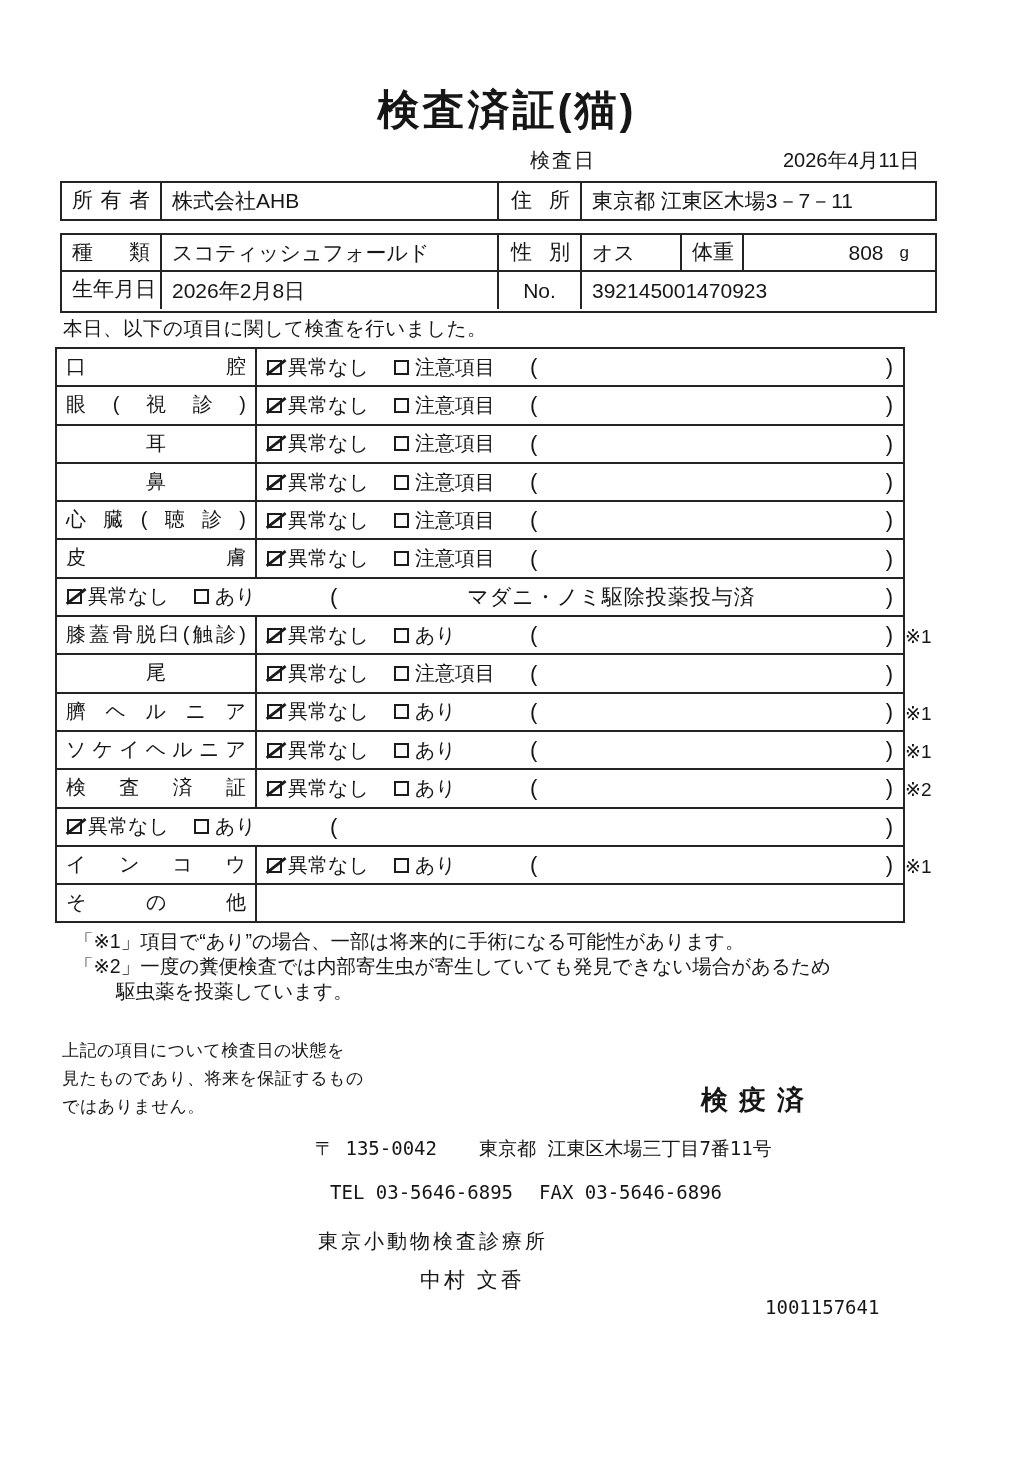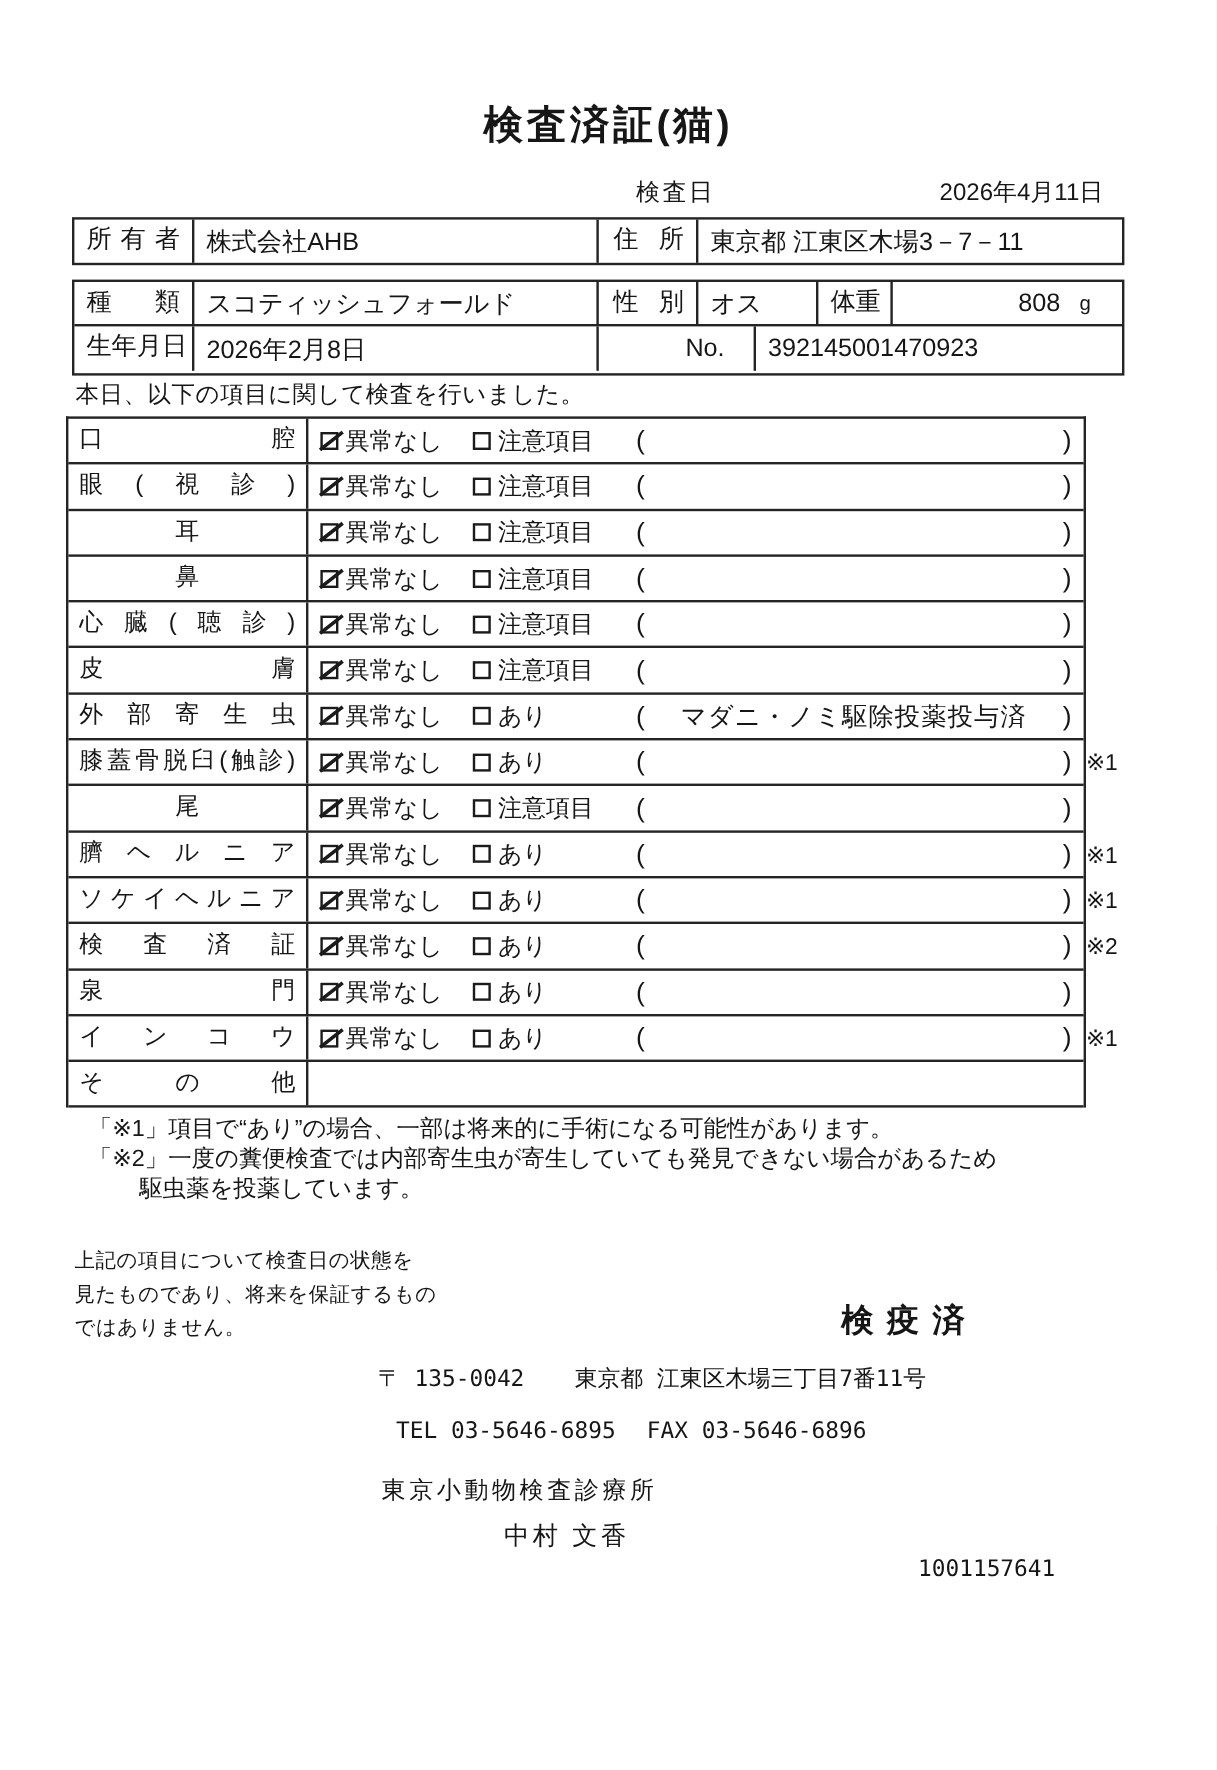--- a/index.html
+++ b/index.html
@@ -1,40 +1,40 @@
 <!DOCTYPE html>
 <html><head>
 <meta charset="utf-8">
 <style>
   html,body{margin:0;padding:0;background:#e8e8e8;}
   .page{position:relative;width:1014px;height:1475px;background:#ffffff;margin:0 auto;
         font-family:"Liberation Sans","DejaVu Sans",sans-serif;color:#161616;overflow:hidden;}
   *{box-sizing:border-box;}
 
   .title{position:absolute;top:82px;left:0;width:100%;text-align:center;
-         font-size:33px;font-weight:700;letter-spacing:3px;}
+         font-size:42px;font-weight:700;letter-spacing:3px;}
 
   .examdate-label{position:absolute;top:147px;left:530px;font-size:20px;letter-spacing:2px;}
   .examdate-value{position:absolute;top:147px;left:783px;font-size:20px;}
 
   .tbl{position:absolute;left:60px;width:877px;border:2px solid #242424;}
   .tblA{top:181px;height:40px;}
   .tblB{top:233px;height:80px;}
   .trow{display:flex;height:37px;}
   .trow.b{border-bottom:2px solid #242424;}
   .tblA .trow{height:36px;}
   .cell{border-right:2px solid #242424;display:flex;align-items:center;font-size:21px;
         padding:0 10px;overflow:hidden;white-space:nowrap;text-align:right;}
   .cell.last{border-right:none;}
   .cell.lab{display:block;line-height:34px;text-align:justify;text-align-last:justify;}
   .w100{width:100px;} .w337{width:337px;} .w83{width:83px;padding-left:12px;} .w62{width:62px;}
   .grow{flex:1;}
   .weight-cell{justify-content:flex-end;padding-right:26px;}
   .weight-unit{font-size:17px;margin-left:16px;}
-  .no-label{justify-content:center;padding:0 6px;margin-left:48px;}
+  .no-label{justify-content:center;padding:0 6px;}
 
   .intro{position:absolute;top:315px;left:63px;font-size:19.5px;letter-spacing:.5px;}
 
   .examtable{position:absolute;top:347px;left:55px;width:850px;
              border:2px solid #242424;border-bottom:none;}
   .erow{display:flex;height:38.3px;border-bottom:2px solid #242424;position:relative;}
   .c-name{width:200px;border-right:2px solid #242424;font-size:20px;padding:0 9px;
           line-height:35px;text-align:justify;text-align-last:justify;overflow:hidden;}
   .c-name.center{text-align-last:center;}
   .c-mid{width:263px;display:flex;align-items:center;font-size:20px;}
@@ -192,21 +192,20 @@
           <span>注意項目</span>
         </div>
         <div class="c-paren">
           <span>(</span>
           <span class="paren-text"></span>
           <span>)</span>
         </div>
         <div class="row-note"></div>
       </div>
       <div class="erow">
-        <div class="c-name">外部寄生虫</div>
         <div class="c-mid">
           <span class="chk checked"></span>
           <span class="ok-label">異常なし</span>
           <span class="chk"></span>
           <span>あり</span>
         </div>
         <div class="c-paren">
           <span>(</span>
           <span class="paren-text">マダニ・ノミ駆除投薬投与済</span>
           <span>)</span>
@@ -282,21 +281,20 @@
           <span>あり</span>
         </div>
         <div class="c-paren">
           <span>(</span>
           <span class="paren-text"></span>
           <span>)</span>
         </div>
         <div class="row-note">※2</div>
       </div>
       <div class="erow">
-        <div class="c-name">泉門</div>
         <div class="c-mid">
           <span class="chk checked"></span>
           <span class="ok-label">異常なし</span>
           <span class="chk"></span>
           <span>あり</span>
         </div>
         <div class="c-paren">
           <span>(</span>
           <span class="paren-text"></span>
           <span>)</span>

